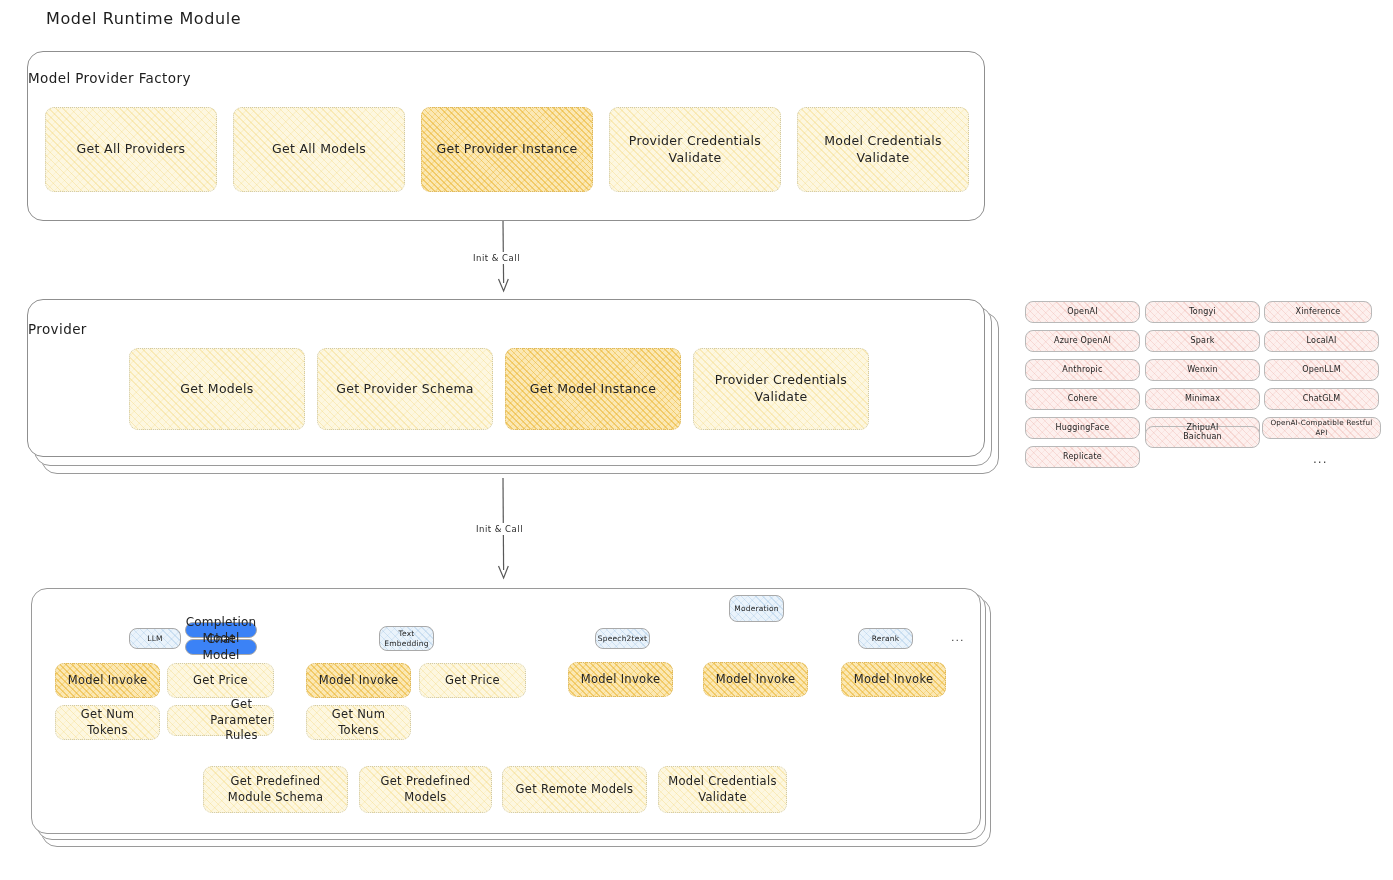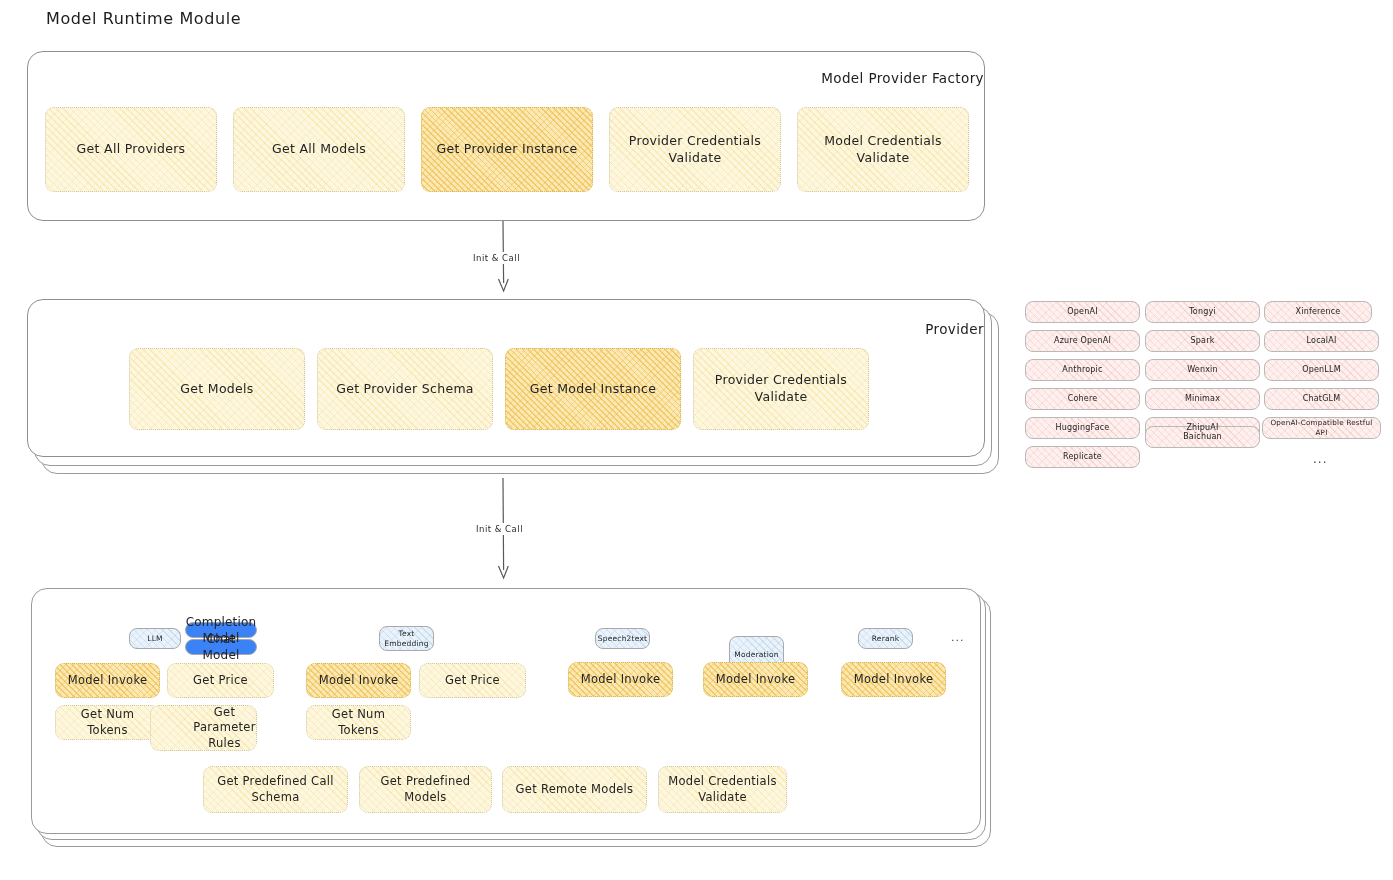--- a/index.html
+++ b/index.html
@@ -31,21 +31,21 @@
   }
   .panel-shadow{
     position:absolute;
     background:#ffffff;
     border:1.1px solid #9a9a9a;
     border-radius:16px;
     box-sizing:border-box;
   }
   .panel-title{
     position:absolute;left:0;right:0;
-    text-align:right;
+    text-align:left;
     font-size:13.5px;color:#1d1d1d;
     letter-spacing:.4px;
   }
 
   
   .node{
     position:absolute;
     box-sizing:border-box;
     border-radius:9px;
     display:flex;align-items:center;justify-content:center;
@@ -289,21 +289,21 @@
 
   <div class="node n-orange fs-mid" style="left:55px;top:663px;width:105px;height:35px;">
     <span>Model Invoke</span>
   </div>
   <div class="node n-yellow fs-mid" style="left:167px;top:663px;width:107px;height:35px;">
     <span>Get Price</span>
   </div>
   <div class="node n-yellow fs-mid" style="left:55px;top:705px;width:105px;height:35px;">
     <span>Get Num Tokens</span>
   </div>
-  <div class="node n-yellow fs-mid" style="left:150px;top:705px;width:107px;height:46px;padding-left:48px;">
+  <div class="node n-yellow fs-mid" style="left:167px;top:705px;width:107px;height:31px;padding-left:48px;">
     <span>Get Parameter Rules</span>
   </div>
 
   <div class="node n-blue" style="left:379px;top:626px;width:55px;height:25px;">
     <span>Text Embedding</span>
   </div>
   <div class="node n-orange fs-mid" style="left:306px;top:663px;width:105px;height:35px;">
     <span>Model Invoke</span>
   </div>
   <div class="node n-yellow fs-mid" style="left:419px;top:663px;width:107px;height:35px;">
@@ -313,38 +313,38 @@
     <span>Get Num Tokens</span>
   </div>
 
   <div class="node n-blue" style="left:595px;top:628px;width:55px;height:21px;">
     <span>Speech2text</span>
   </div>
   <div class="node n-orange fs-mid" style="left:568px;top:662px;width:105px;height:35px;">
     <span>Model Invoke</span>
   </div>
 
-  <div class="node n-blue" style="left:729px;top:636px;width:55px;height:38px;">
+  <div class="node n-blue" style="left:729px;top:595px;width:55px;height:27px;">
     <span>Moderation</span>
   </div>
   <div class="node n-orange fs-mid" style="left:703px;top:662px;width:105px;height:35px;">
     <span>Model Invoke</span>
   </div>
 
   <div class="node n-blue" style="left:858px;top:628px;width:55px;height:21px;">
     <span>Rerank</span>
   </div>
   <div class="node n-orange fs-mid" style="left:841px;top:662px;width:105px;height:35px;">
     <span>Model Invoke</span>
   </div>
 
   <div class="ellipsis" style="left:951px;top:631px;font-size:11px;">...</div>
 
   <div class="node n-yellow fs-mid" style="left:203px;top:766px;width:145px;height:47px;">
-    <span>Get Predefined Call Schema</span>
+    <span>Get Predefined Module Schema</span>
   </div>
   <div class="node n-yellow fs-mid" style="left:359px;top:766px;width:133px;height:47px;">
     <span>Get Predefined Models</span>
   </div>
   <div class="node n-yellow fs-mid" style="left:502px;top:766px;width:145px;height:47px;">
     <span>Get Remote Models</span>
   </div>
   <div class="node n-yellow fs-mid" style="left:658px;top:766px;width:129px;height:47px;">
     <span>Model Credentials Validate</span>
   </div>

